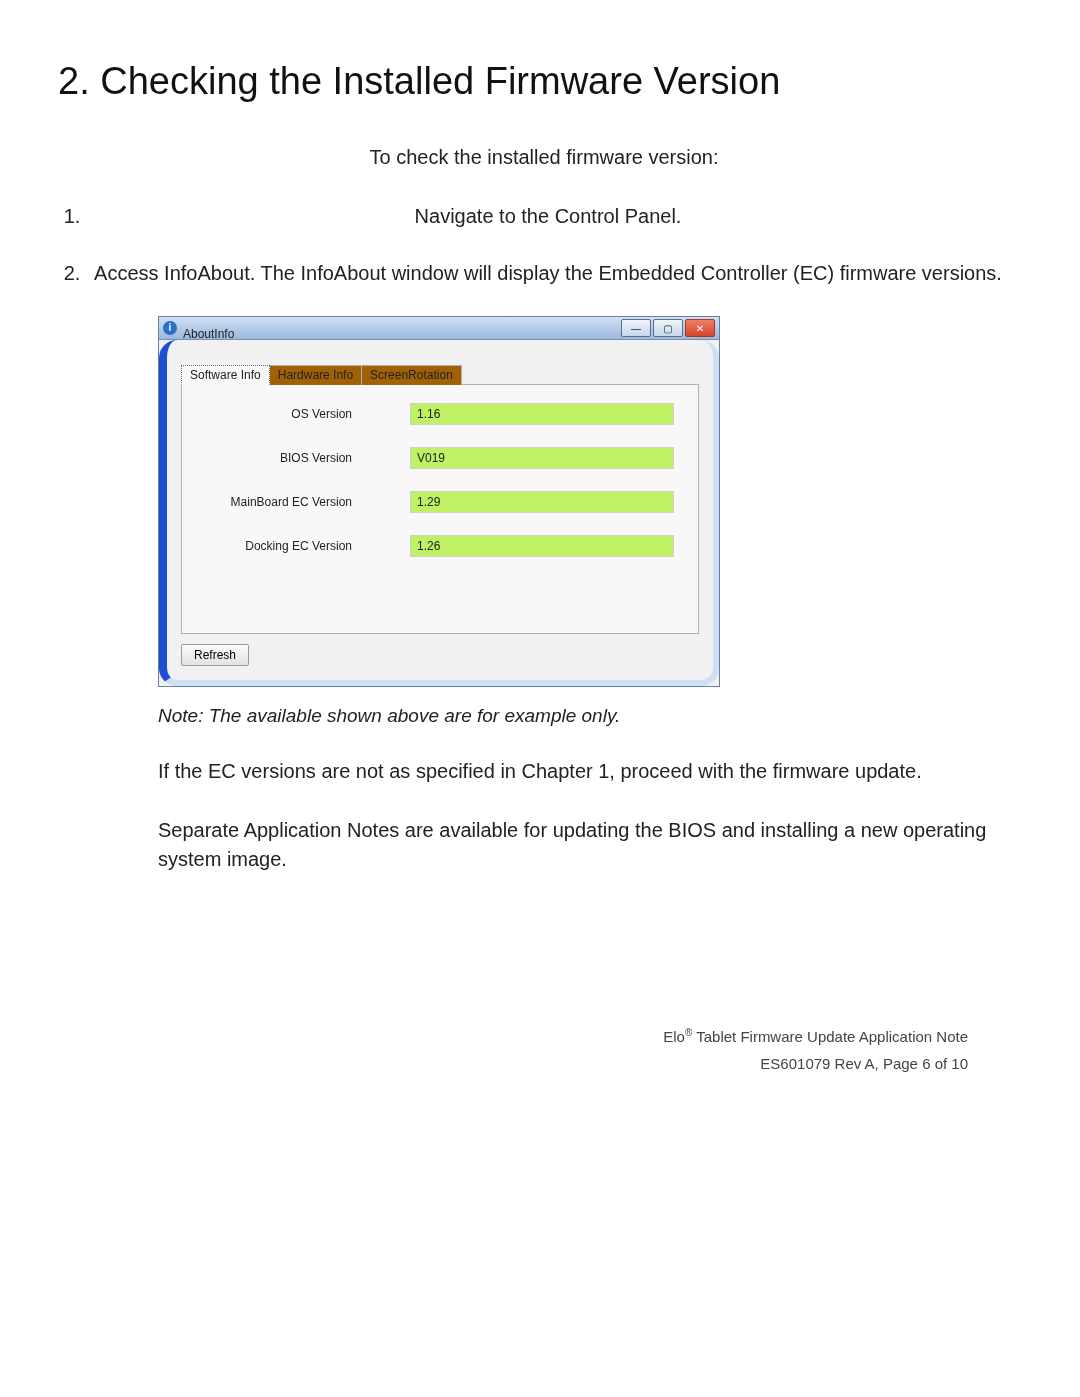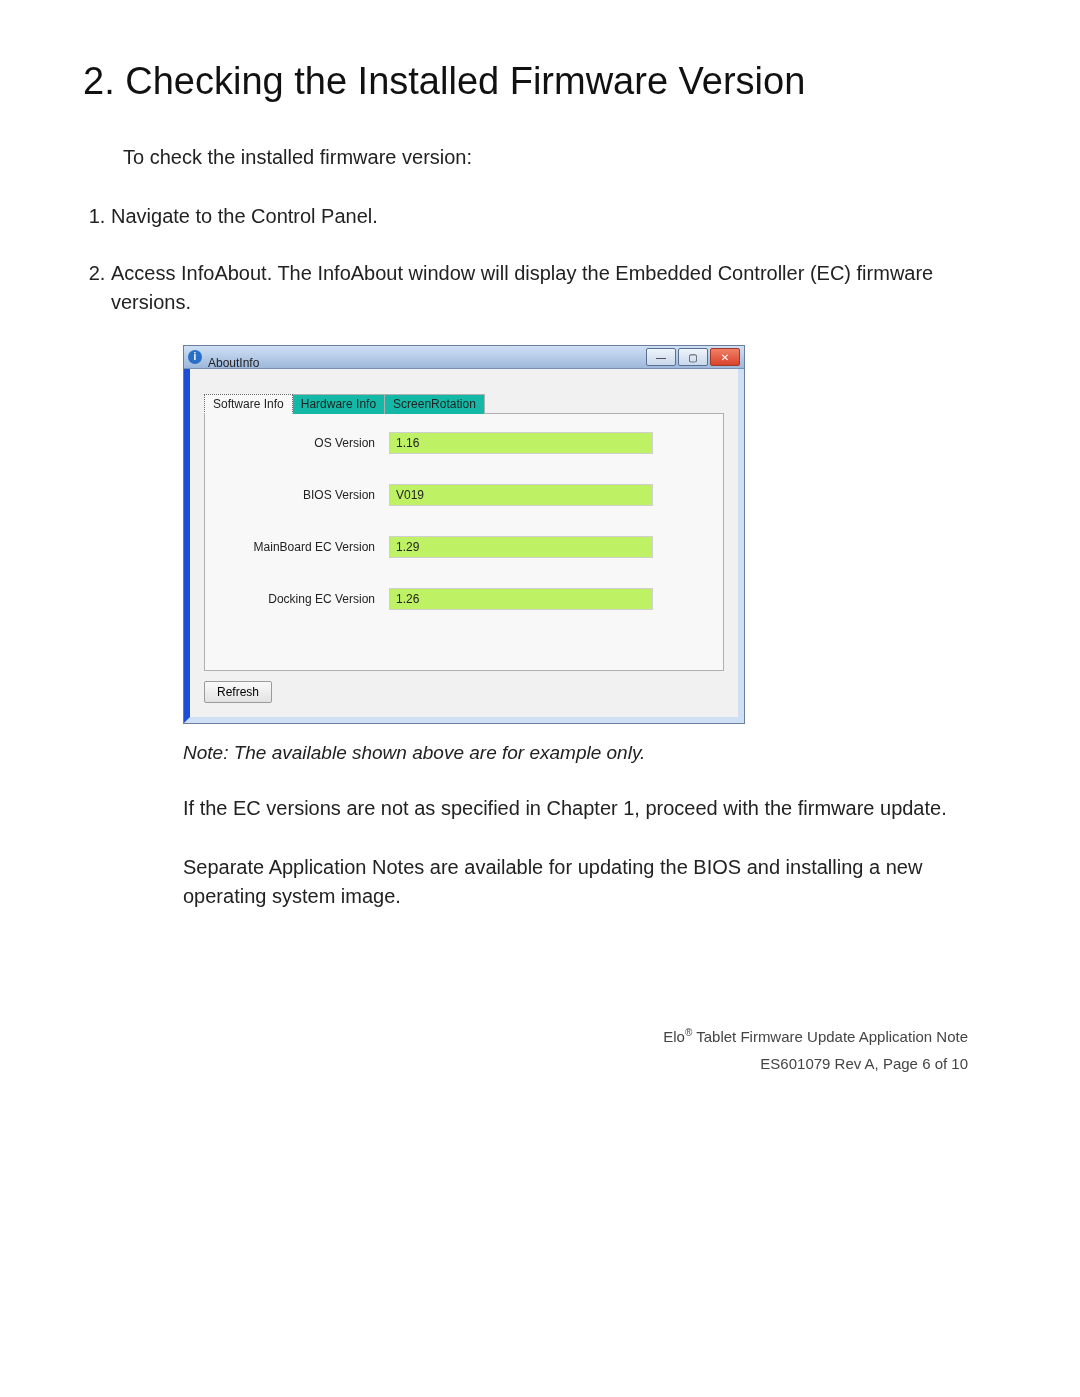--- a/index.html
+++ b/index.html
@@ -7,33 +7,34 @@
     padding: 0;
     background: #ffffff;
     font-family: Arial, Helvetica, sans-serif;
     color: #222;
   }
   .page {
     width: 1080px;
     height: 1142px;
     position: relative;
     box-sizing: border-box;
-    padding: 60px 70px 0 83px;
+    padding: 60px 70px 0 58px;
   }
   h1.section-title {
     font-size: 38px;
     font-weight: normal;
     margin: 0 0 40px 0;
     color: #111;
   }
   .body-text {
     font-size: 20px;
     line-height: 1.45;
     margin-left: 40px;
     margin-right: 20px;
+    text-align: center;
   }
   .intro {
     margin-bottom: 30px;
   }
   ol.steps {
     margin: 0 0 28px 0;
     padding-left: 28px;
   }
   ol.steps li {
     margin-bottom: 28px;
@@ -80,34 +81,35 @@
     border-radius: 2px;
   }
   .win-btn.close {
     background: linear-gradient(#f08068,#d9442a);
     color: #fff;
     border-color: #a03a28;
   }
   .window-client {
     padding: 24px 14px 14px 14px;
     background: #f1f1f1;
-    border-left: 6px solid #1d4ed8;
+    border-left: 8px solid #1d4ed8;
     border-right: 6px solid #cfe0f5;
     border-bottom: 6px solid #cfe0f5;
+    border-radius: 18px;
   }
   .tabstrip {
     display: flex;
     border-bottom: 1px solid #b0b0b0;
     margin: 0 0 0 0;
   }
   .tab {
     padding: 2px 8px;
     border: 1px solid #b0b0b0;
     border-bottom: none;
-    background: #14b8a6;
+    background: #a16207;
     margin-right: -1px;
     font-size: 12px;
     position: relative;
     top: 1px;
   }
   .tab.active {
     background: #f8f8f8;
     border: 1px dotted #6a6a6a;
     border-bottom: 1px solid #f8f8f8;
     z-index: 2;
@@ -115,21 +117,22 @@
   .tab-panel {
     background: #f8f8f8;
     border: 1px solid #b0b0b0;
     border-top: none;
     padding: 18px 10px 30px 10px;
     min-height: 200px;
   }
   .field-row {
     display: flex;
     align-items: center;
-    margin-bottom: 30px;
+    margin-bottom: 22px;
+    gap: 44px;
   }
   .field-label {
     width: 160px;
     text-align: right;
     padding-right: 14px;
     font-size: 12px;
   }
   .field-value {
     flex: 1;
     height: 20px;

